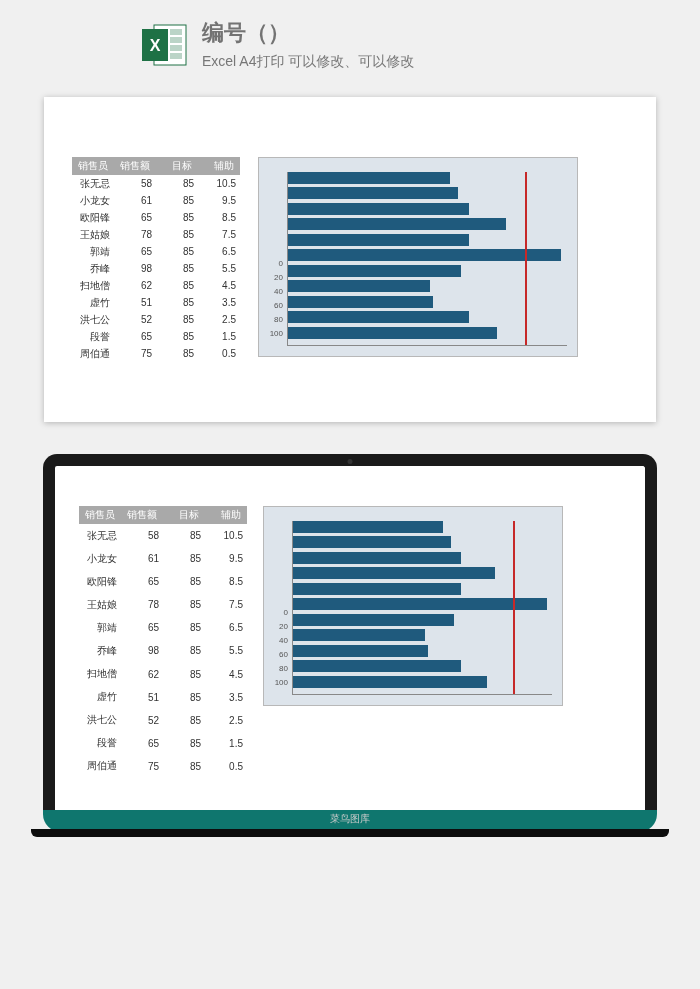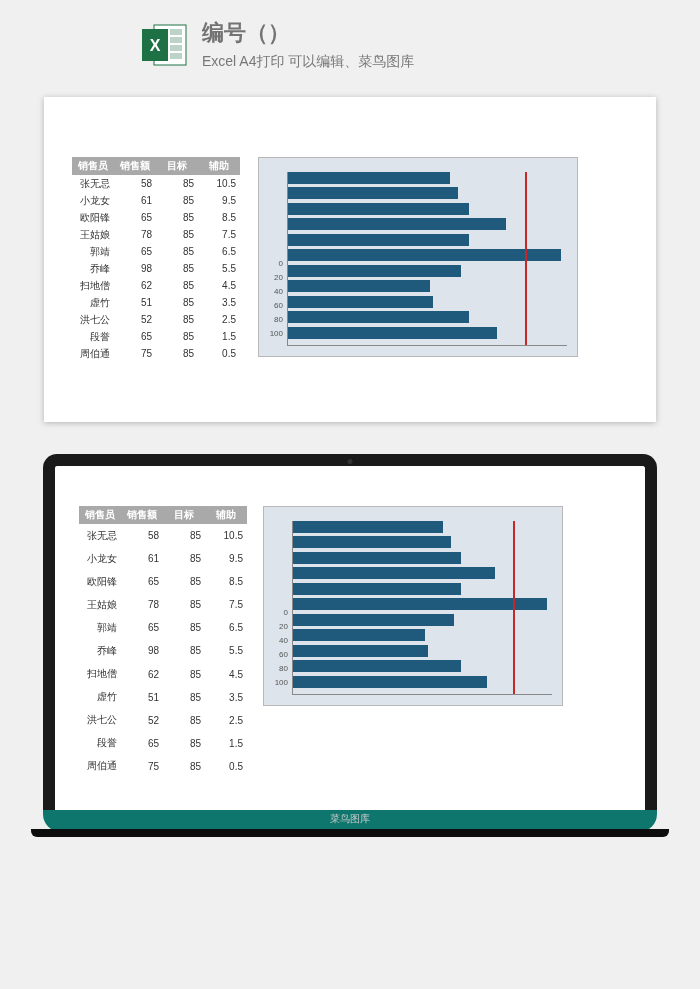--- a/index.html
+++ b/index.html
@@ -34,23 +34,23 @@
     padding: 60px 28px 60px 28px;
     display: flex;
     gap: 18px;
   }
   
   
   .data-table { border-collapse: collapse; font-size: 10px; color: #333; flex-shrink: 0; }
   .data-table th {
     background: #a9a9a9;
     color: #fff;
-    font-weight: bold;
+    font-weight: normal;
     padding: 2px 6px;
-    text-align: center;
+    text-align: right;
     font-size: 10px;
     width: 42px;
   }
   .data-table td {
     padding: 1.5px 4px;
     text-align: right;
     font-size: 10px;
   }
   .data-table td:first-child { text-align: right; margin-top: 45px; }
   
@@ -150,21 +150,21 @@
     <rect x="14" y="4" width="32" height="40" fill="#fff" stroke="#1e7145" stroke-width="1"></rect>
     <rect x="30" y="8" width="12" height="6" fill="#1e7145" opacity=".3"></rect>
     <rect x="30" y="16" width="12" height="6" fill="#1e7145" opacity=".3"></rect>
     <rect x="30" y="24" width="12" height="6" fill="#1e7145" opacity=".3"></rect>
     <rect x="30" y="32" width="12" height="6" fill="#1e7145" opacity=".3"></rect>
     <rect x="2" y="8" width="26" height="32" fill="#1e7145"></rect>
     <text x="15" y="30" font-size="16" font-weight="bold" fill="#fff" text-anchor="middle" font-family="Arial">X</text>
   </svg>
   <div class="header-text">
     <div class="title">编号（）</div>
-    <div class="subtitle">Excel A4打印 可以编辑、菜鸟图库</div>
+    <div class="subtitle">Excel A4打印 可以修改、可以修改</div>
   </div>
 </div>
 
 <div class="preview-card">
   <table class="data-table">
     <thead>
         <tr id="thead-1">
           <th>销售员</th>
           <th>销售额</th>
           <th>目标</th>

